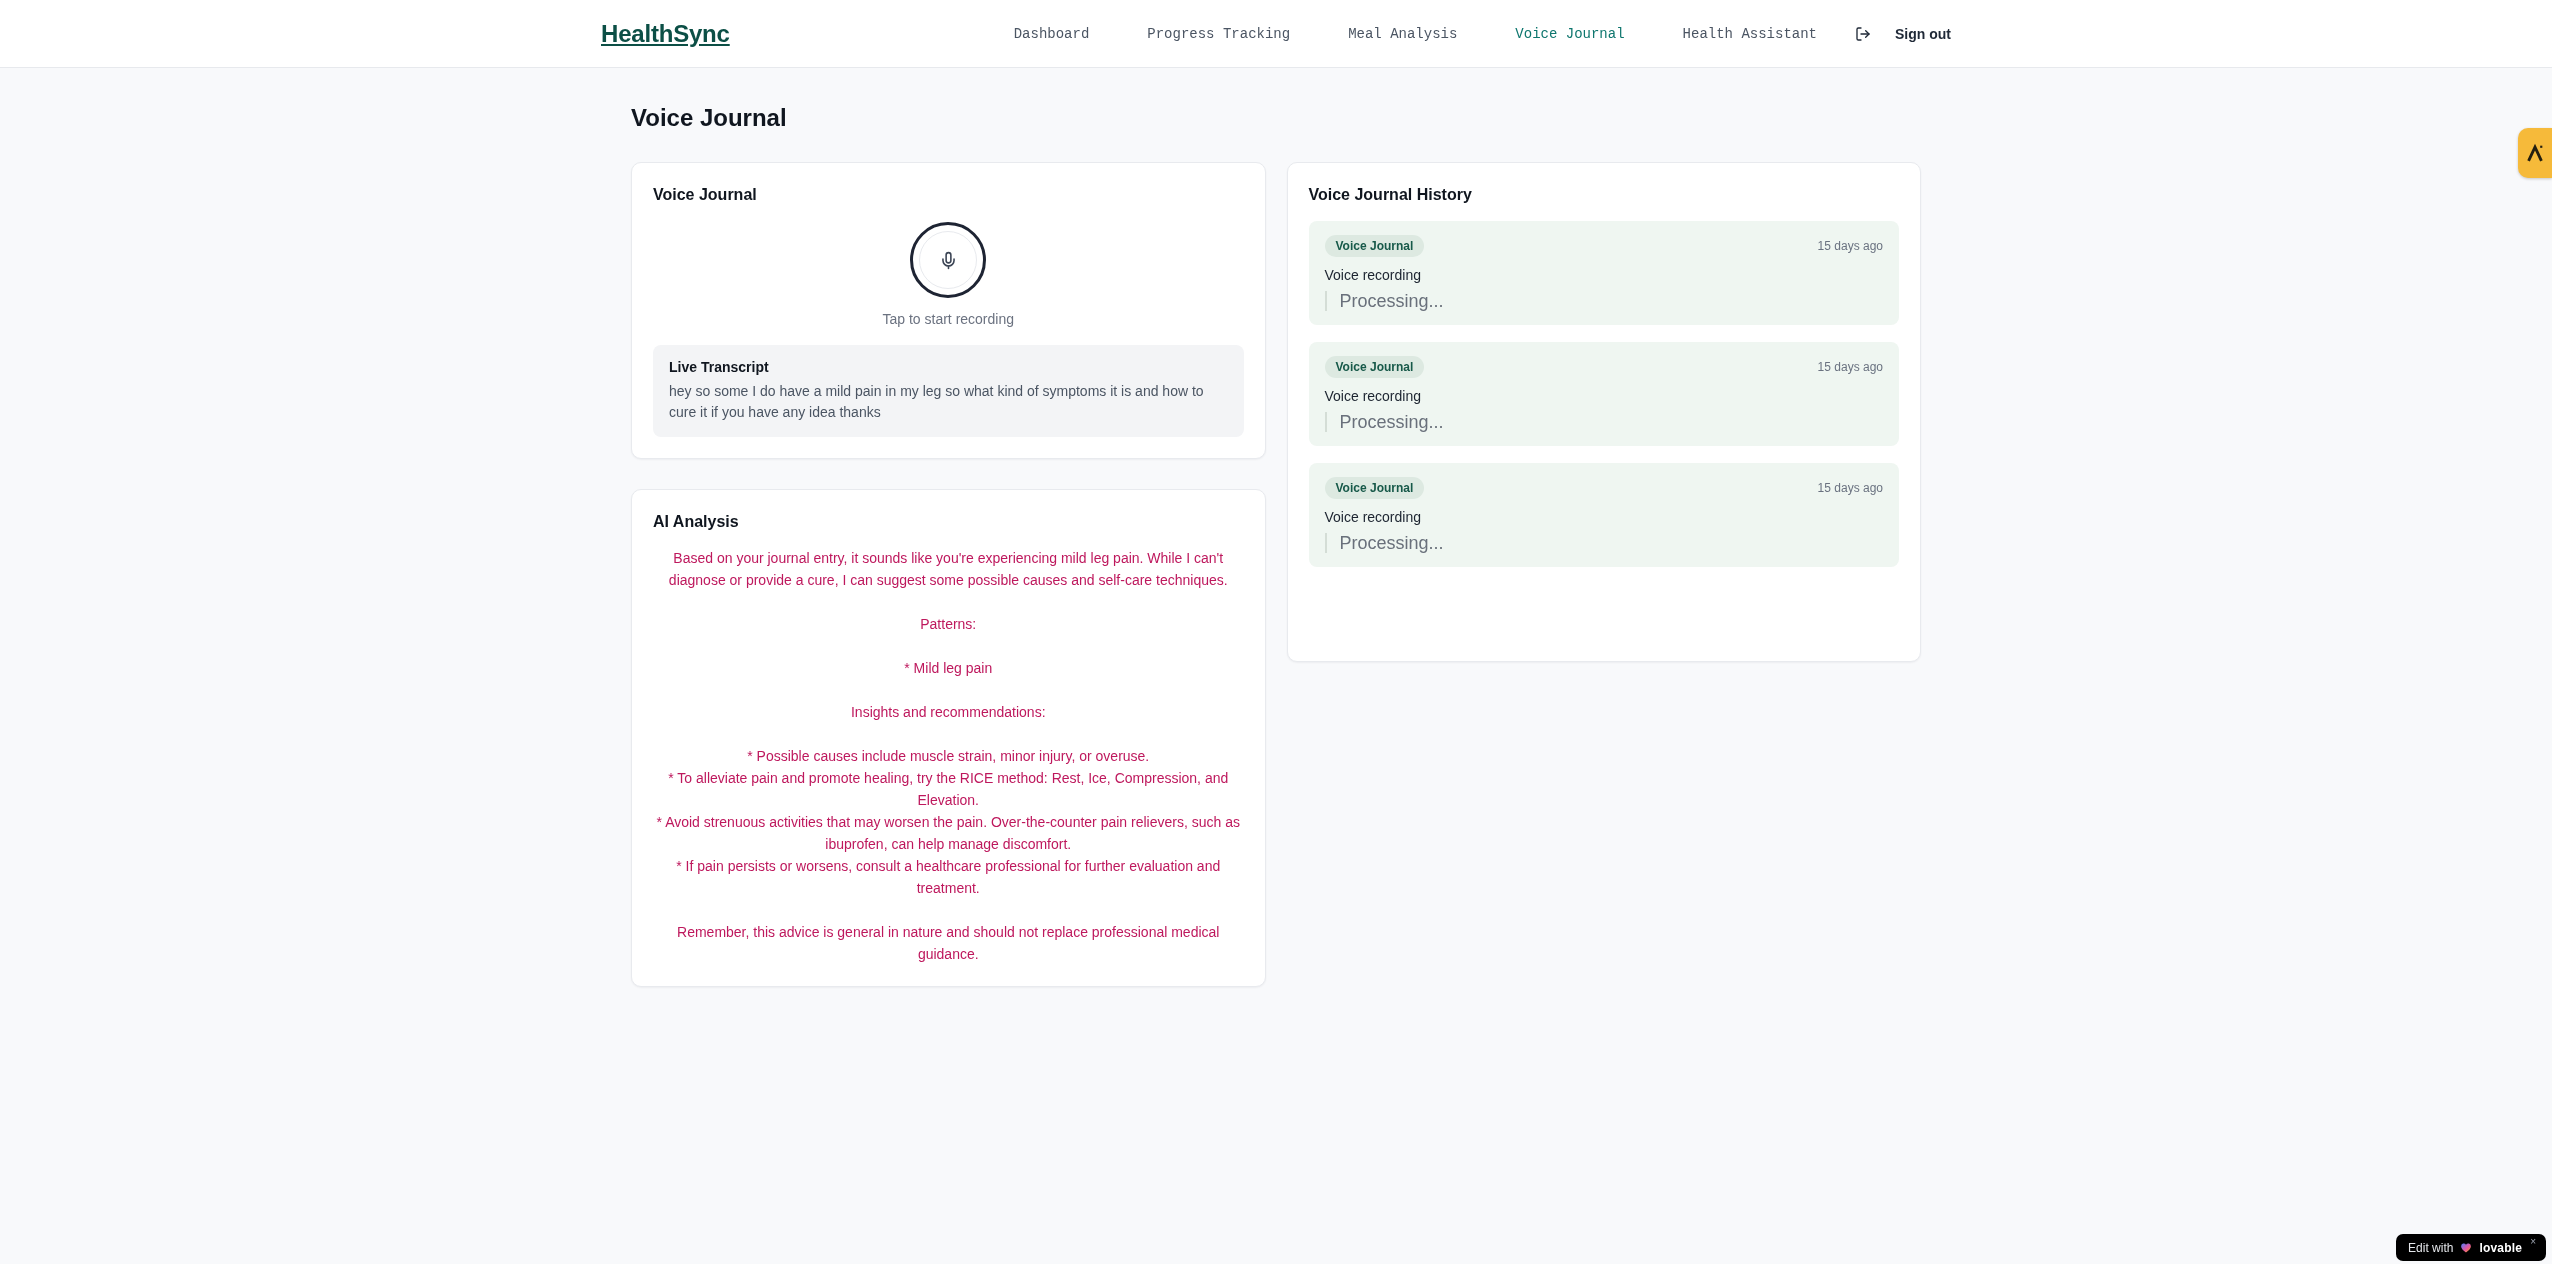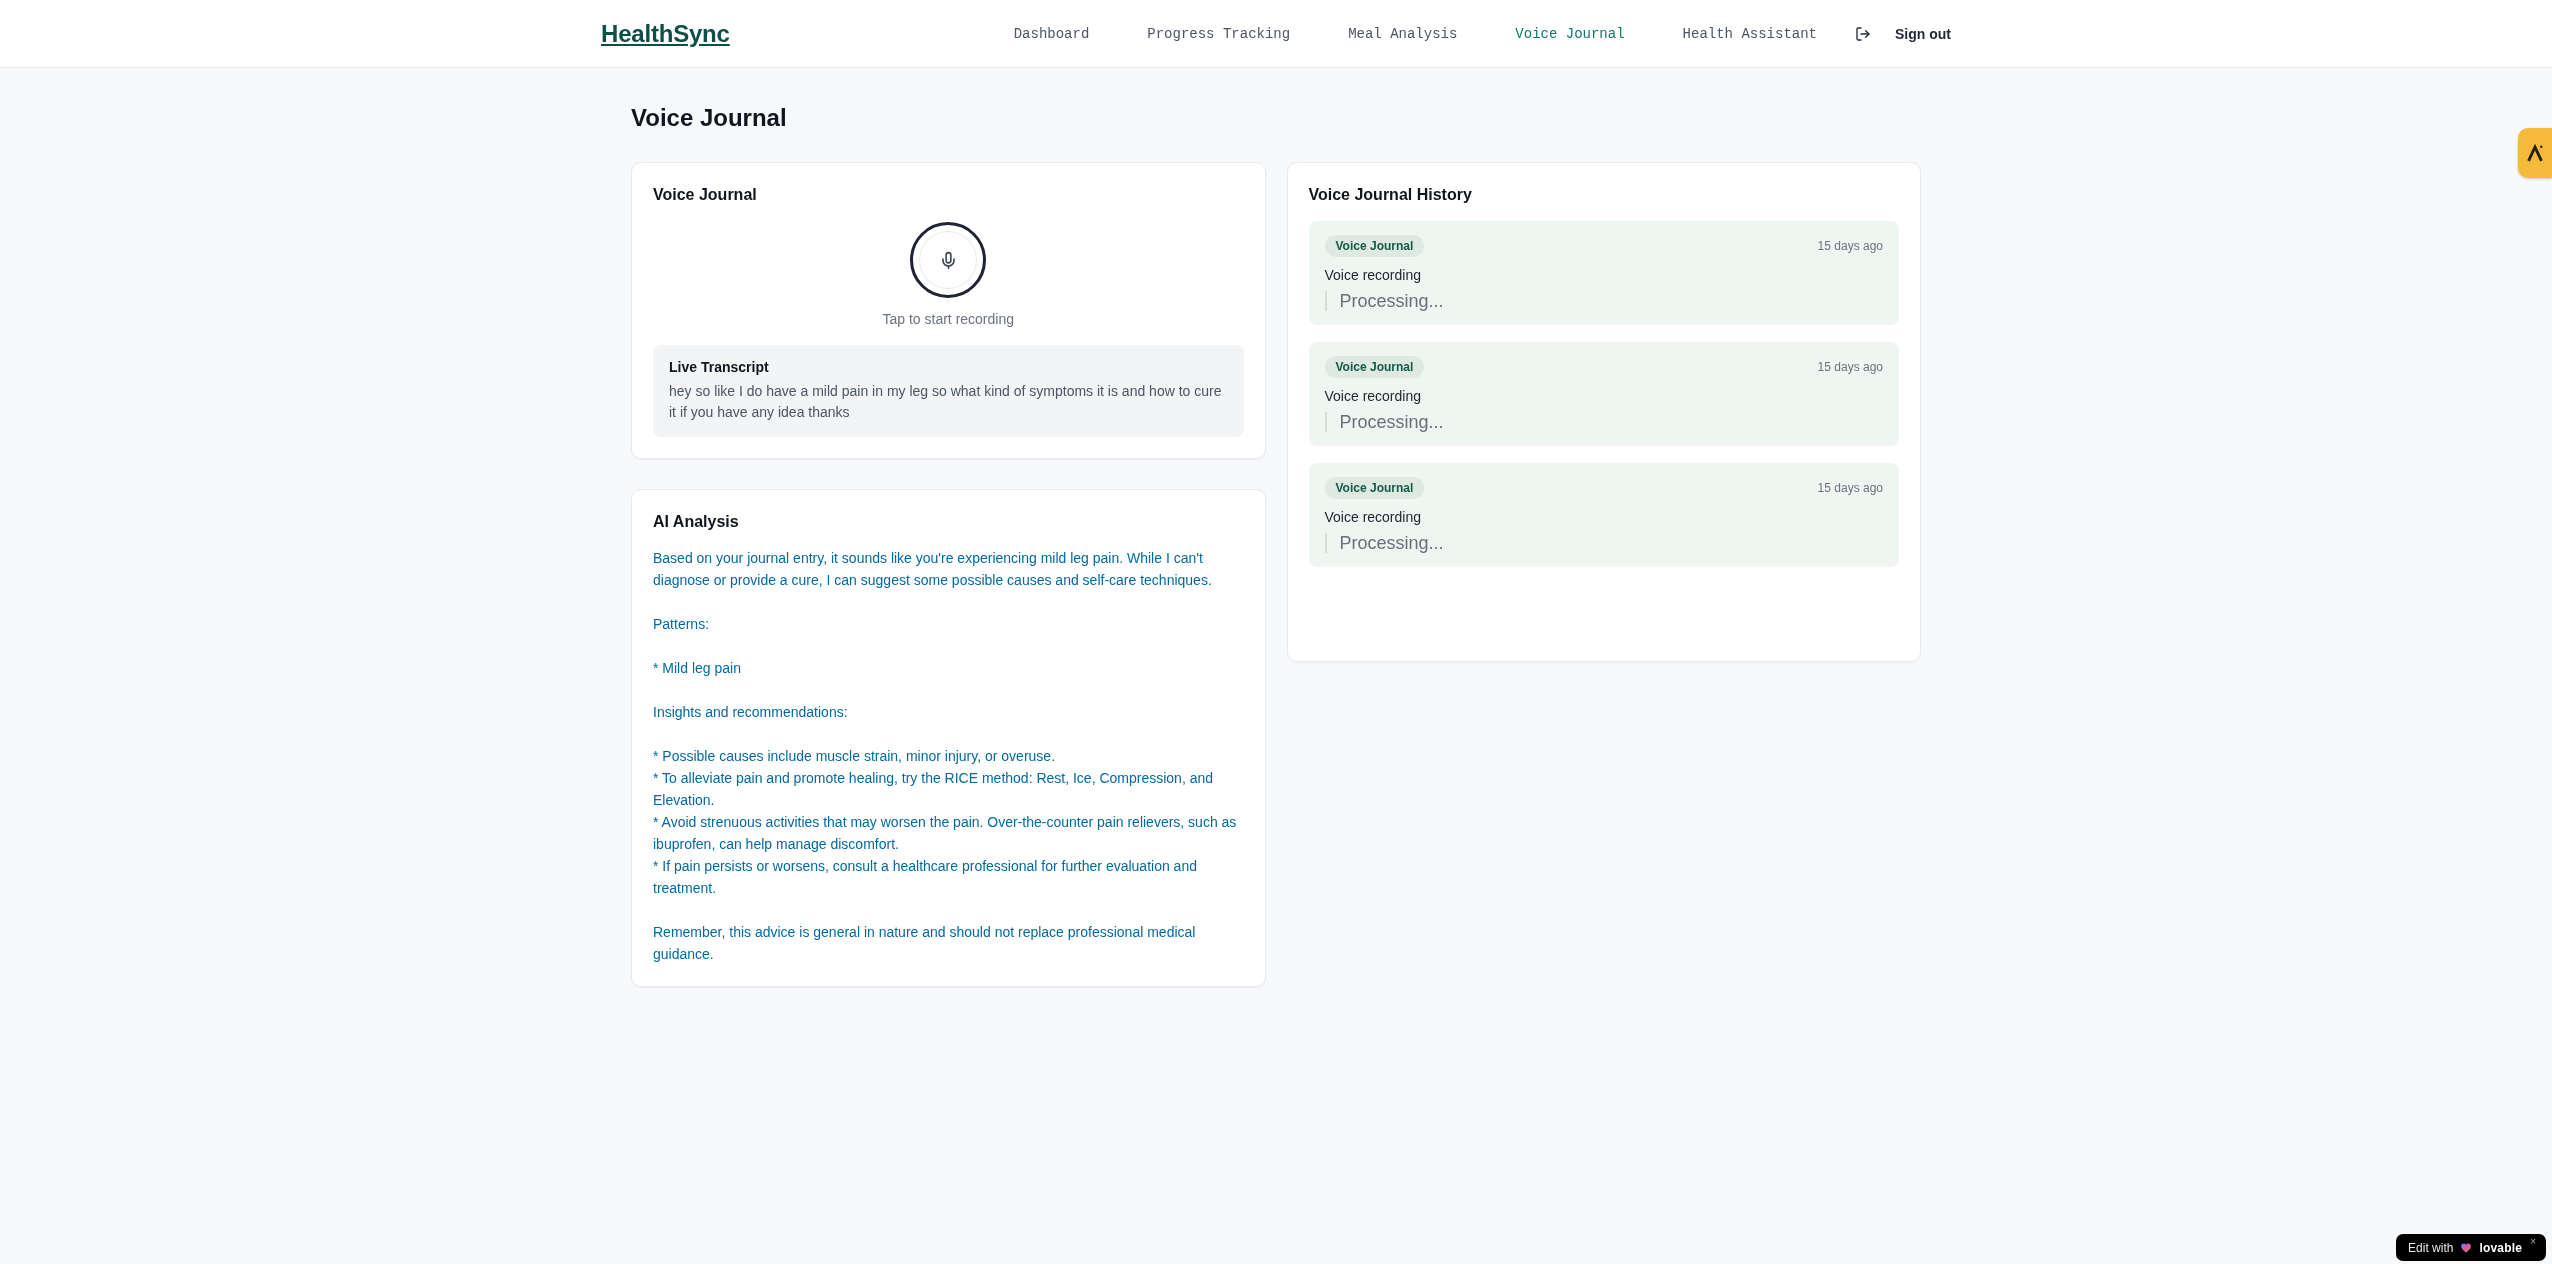--- a/index.html
+++ b/index.html
@@ -128,22 +128,23 @@
     font-size: 14px;
     line-height: 21px;
     color: #4b5563;
   }
 
   
   .analysis-body {
     margin-top: 14px;
     font-size: 14px;
     line-height: 22px;
-    color: #0369a1;
+    color: #be185d;
     white-space: pre-line;
+    text-align: center;
   }
 
   
   .history-card { min-height: 500px; }
   .entries { margin-top: 15px; display: flex; flex-direction: column; gap: 17px; }
   .entry {
     background: #eff6f1;
     border-radius: 8px;
     padding: 14px 16px;
     cursor: pointer;
@@ -257,21 +258,21 @@
             <svg viewBox="0 0 24 24" fill="none" stroke-width="2" stroke-linecap="round" stroke-linejoin="round">
               <path d="M12 2a3 3 0 0 0-3 3v7a3 3 0 0 0 6 0V5a3 3 0 0 0-3-3Z"></path>
               <path d="M19 10v2a7 7 0 0 1-14 0v-2"></path>
               <line x1="12" y1="19" x2="12" y2="22"></line>
             </svg>
           </button>
           <div class="tap-hint">Tap to start recording</div>
         </div>
         <div class="transcript">
           <div class="transcript-title">Live Transcript</div>
-          <p class="transcript-body">hey so like I do have a mild pain in my leg so what kind of symptoms it is and how to cure it if you have any idea thanks</p>
+          <p class="transcript-body">hey so some I do have a mild pain in my leg so what kind of symptoms it is and how to cure it if you have any idea thanks</p>
         </div>
       </section>
 
       <section class="card">
         <h2>AI Analysis</h2>
         <div class="analysis-body">Based on your journal entry, it sounds like you're experiencing mild leg pain. While I can't diagnose or provide a cure, I can suggest some possible causes and self-care techniques.
 
 Patterns:
 
 * Mild leg pain

